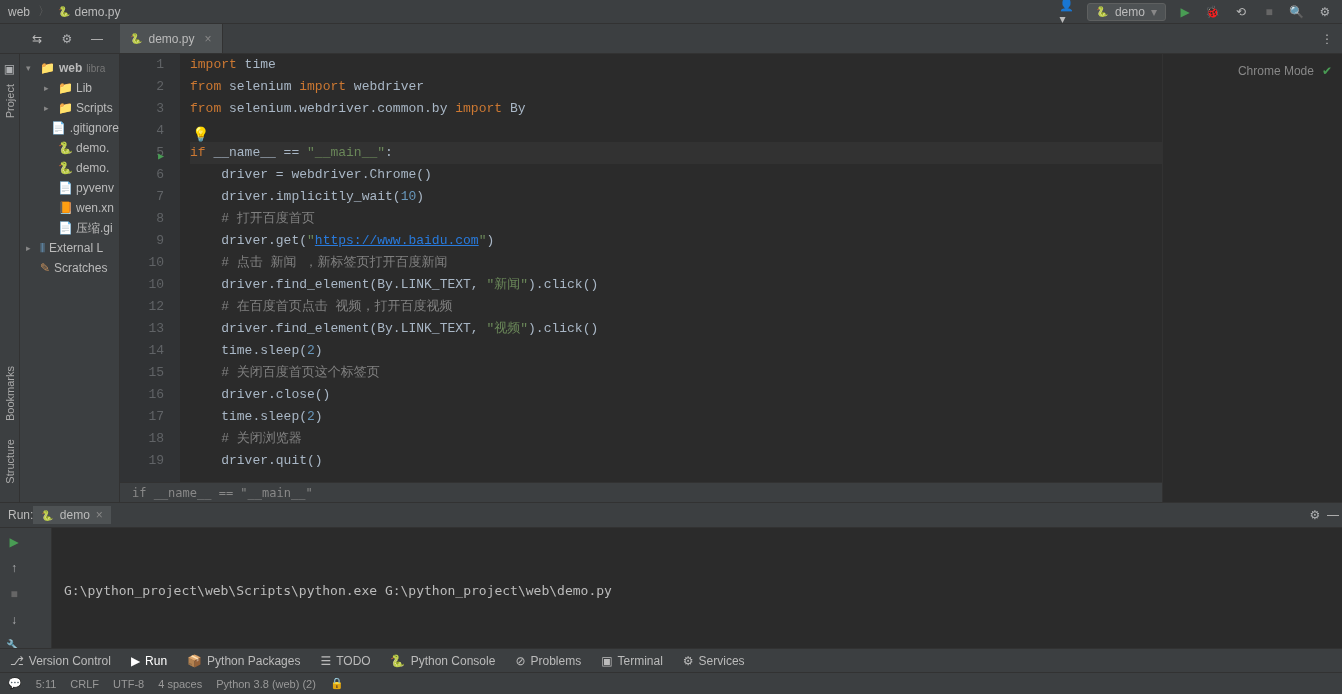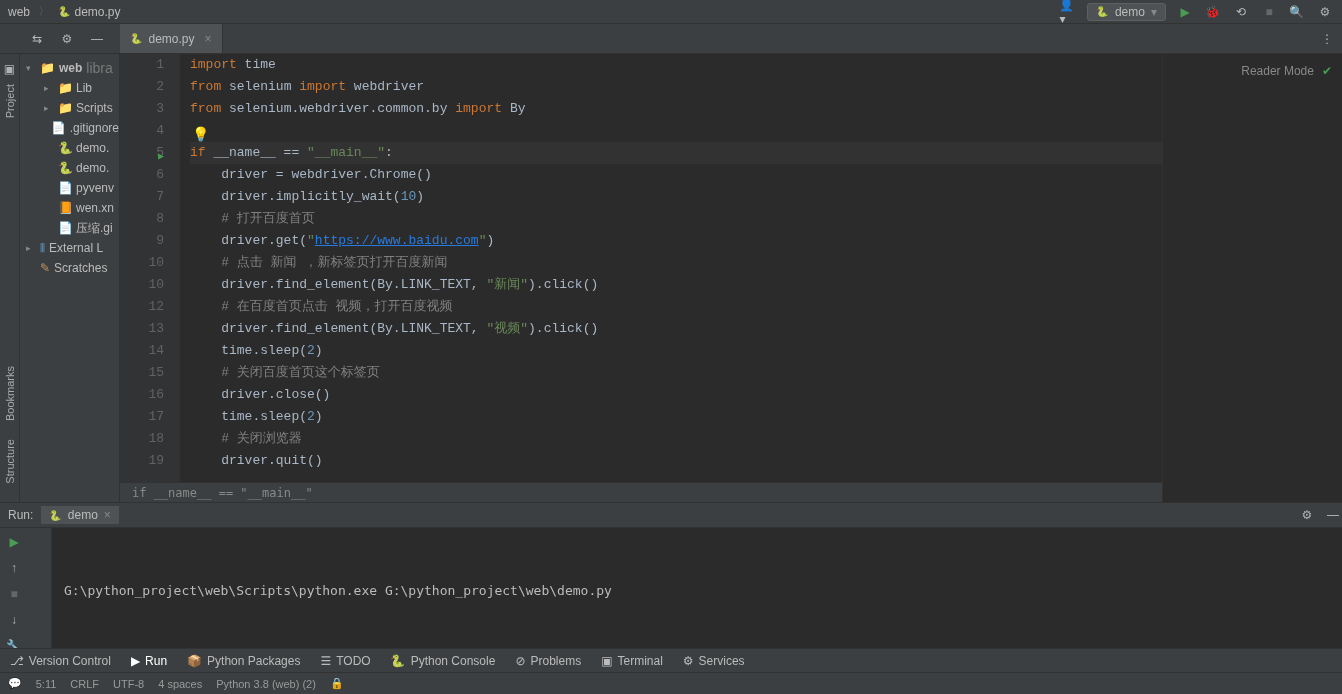--- a/index.html
+++ b/index.html
@@ -111,21 +111,21 @@
   height: 20px;
   padding-left: 6px;
   gap: 4px;
   white-space: nowrap;
   color: #bbbbbb;
   font-size: 12px;
   cursor: pointer;
 }
 .tree-row .arrow { width: 10px; color: #888; font-size: 9px; }
 .tree-row .file-icon { width: 14px; text-align: center; }
-.lib-text { color: #787878; font-size: 14px; }
+.lib-text { color: #787878; font-size: 10px; }
 
 
 .editor-pane {
   flex: 1;
   display: flex;
   flex-direction: column;
   background: #2b2b2b;
   position: relative;
 }
 .editor-scroll {
@@ -201,21 +201,20 @@
 
 
 .run-panel-header {
   height: 26px;
   background: #3c3f41;
   border-top: 1px solid #323232;
   border-bottom: 1px solid #323232;
   display: flex;
   align-items: center;
   padding-left: 8px;
-  gap: 8px;
 }
 .run-panel-header .title { color: #bbbbbb; }
 .run-tab {
   background: #4e5254;
   padding: 2px 8px;
   display: flex;
   align-items: center;
   gap: 6px;
 }
 .run-panel-header .spacer { flex: 1; }
@@ -445,21 +444,21 @@
           <div class="code-line">    time.sleep(<span class="num">2</span>)</div>
           <div class="code-line">    <span class="cmt"># 关闭百度首页这个标签页</span></div>
           <div class="code-line">    driver.close()</div>
           <div class="code-line">    time.sleep(<span class="num">2</span>)</div>
           <div class="code-line">    <span class="cmt"># 关闭浏览器</span></div>
           <div class="code-line">    driver.quit()</div>
         </div>
     </div>
     <div class="editor-right-rail">
       <div class="reader-mode">
-        <span>Reader Mode</span>
+        <span>Chrome Mode</span>
         <span class="check">✔</span>
       </div>
     </div>
     <div class="context-bar">
       <span>if __name__ == "__main__"</span>
     </div>
   </div>
 </div>
 
 <div class="run-panel-header">

